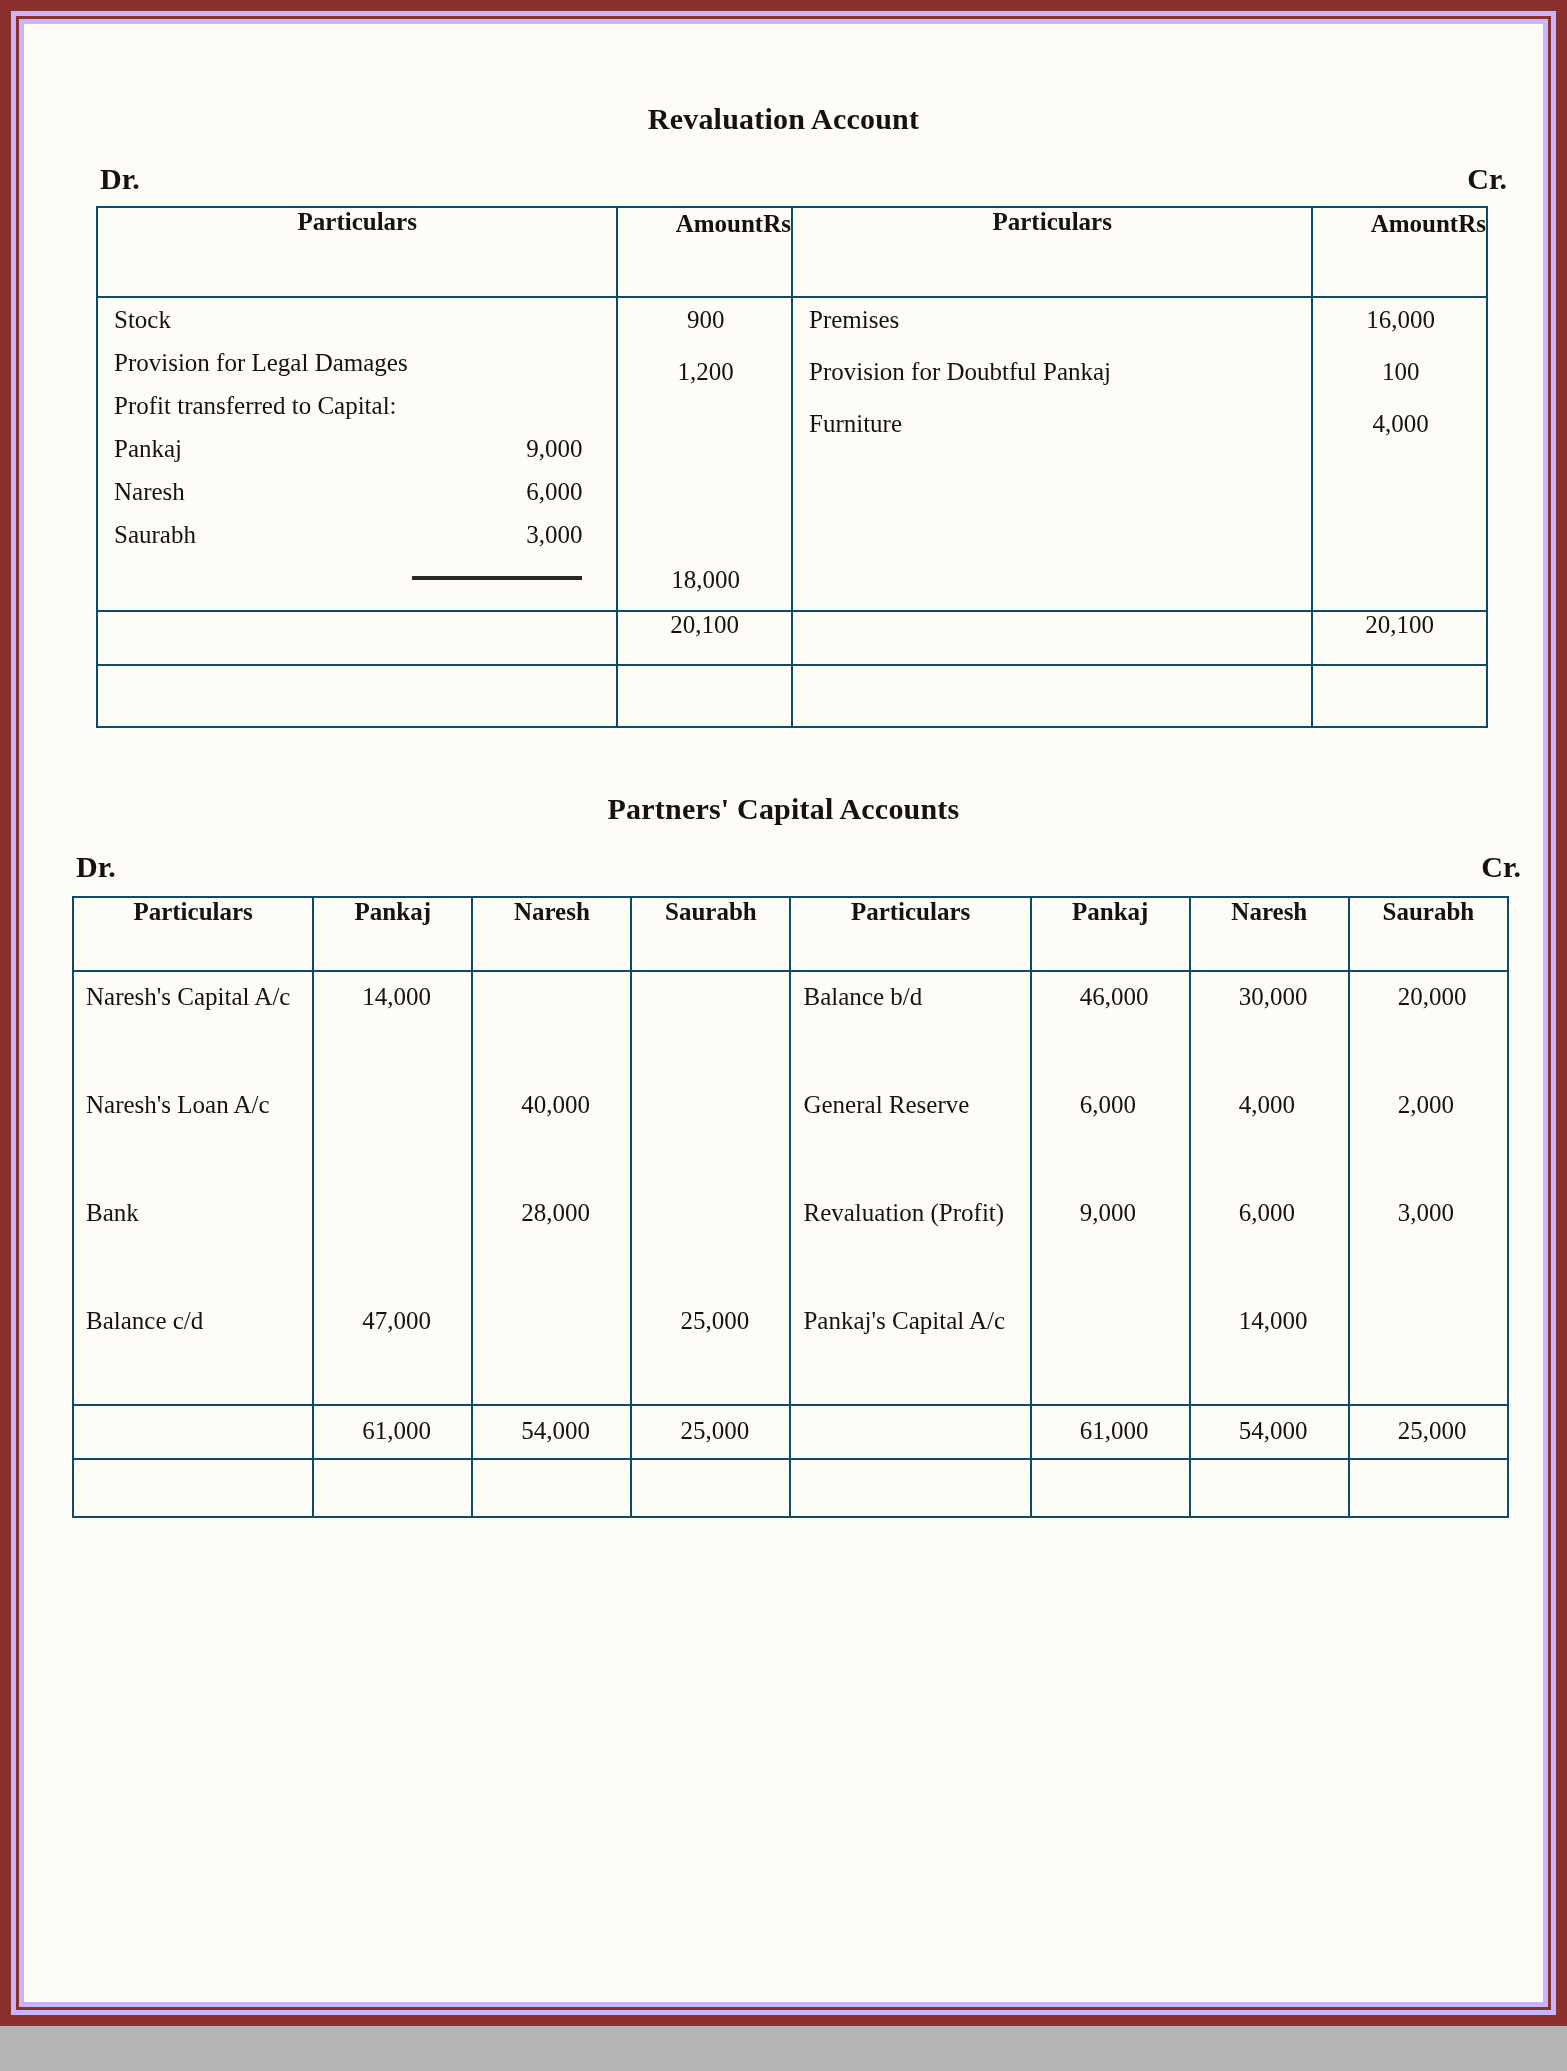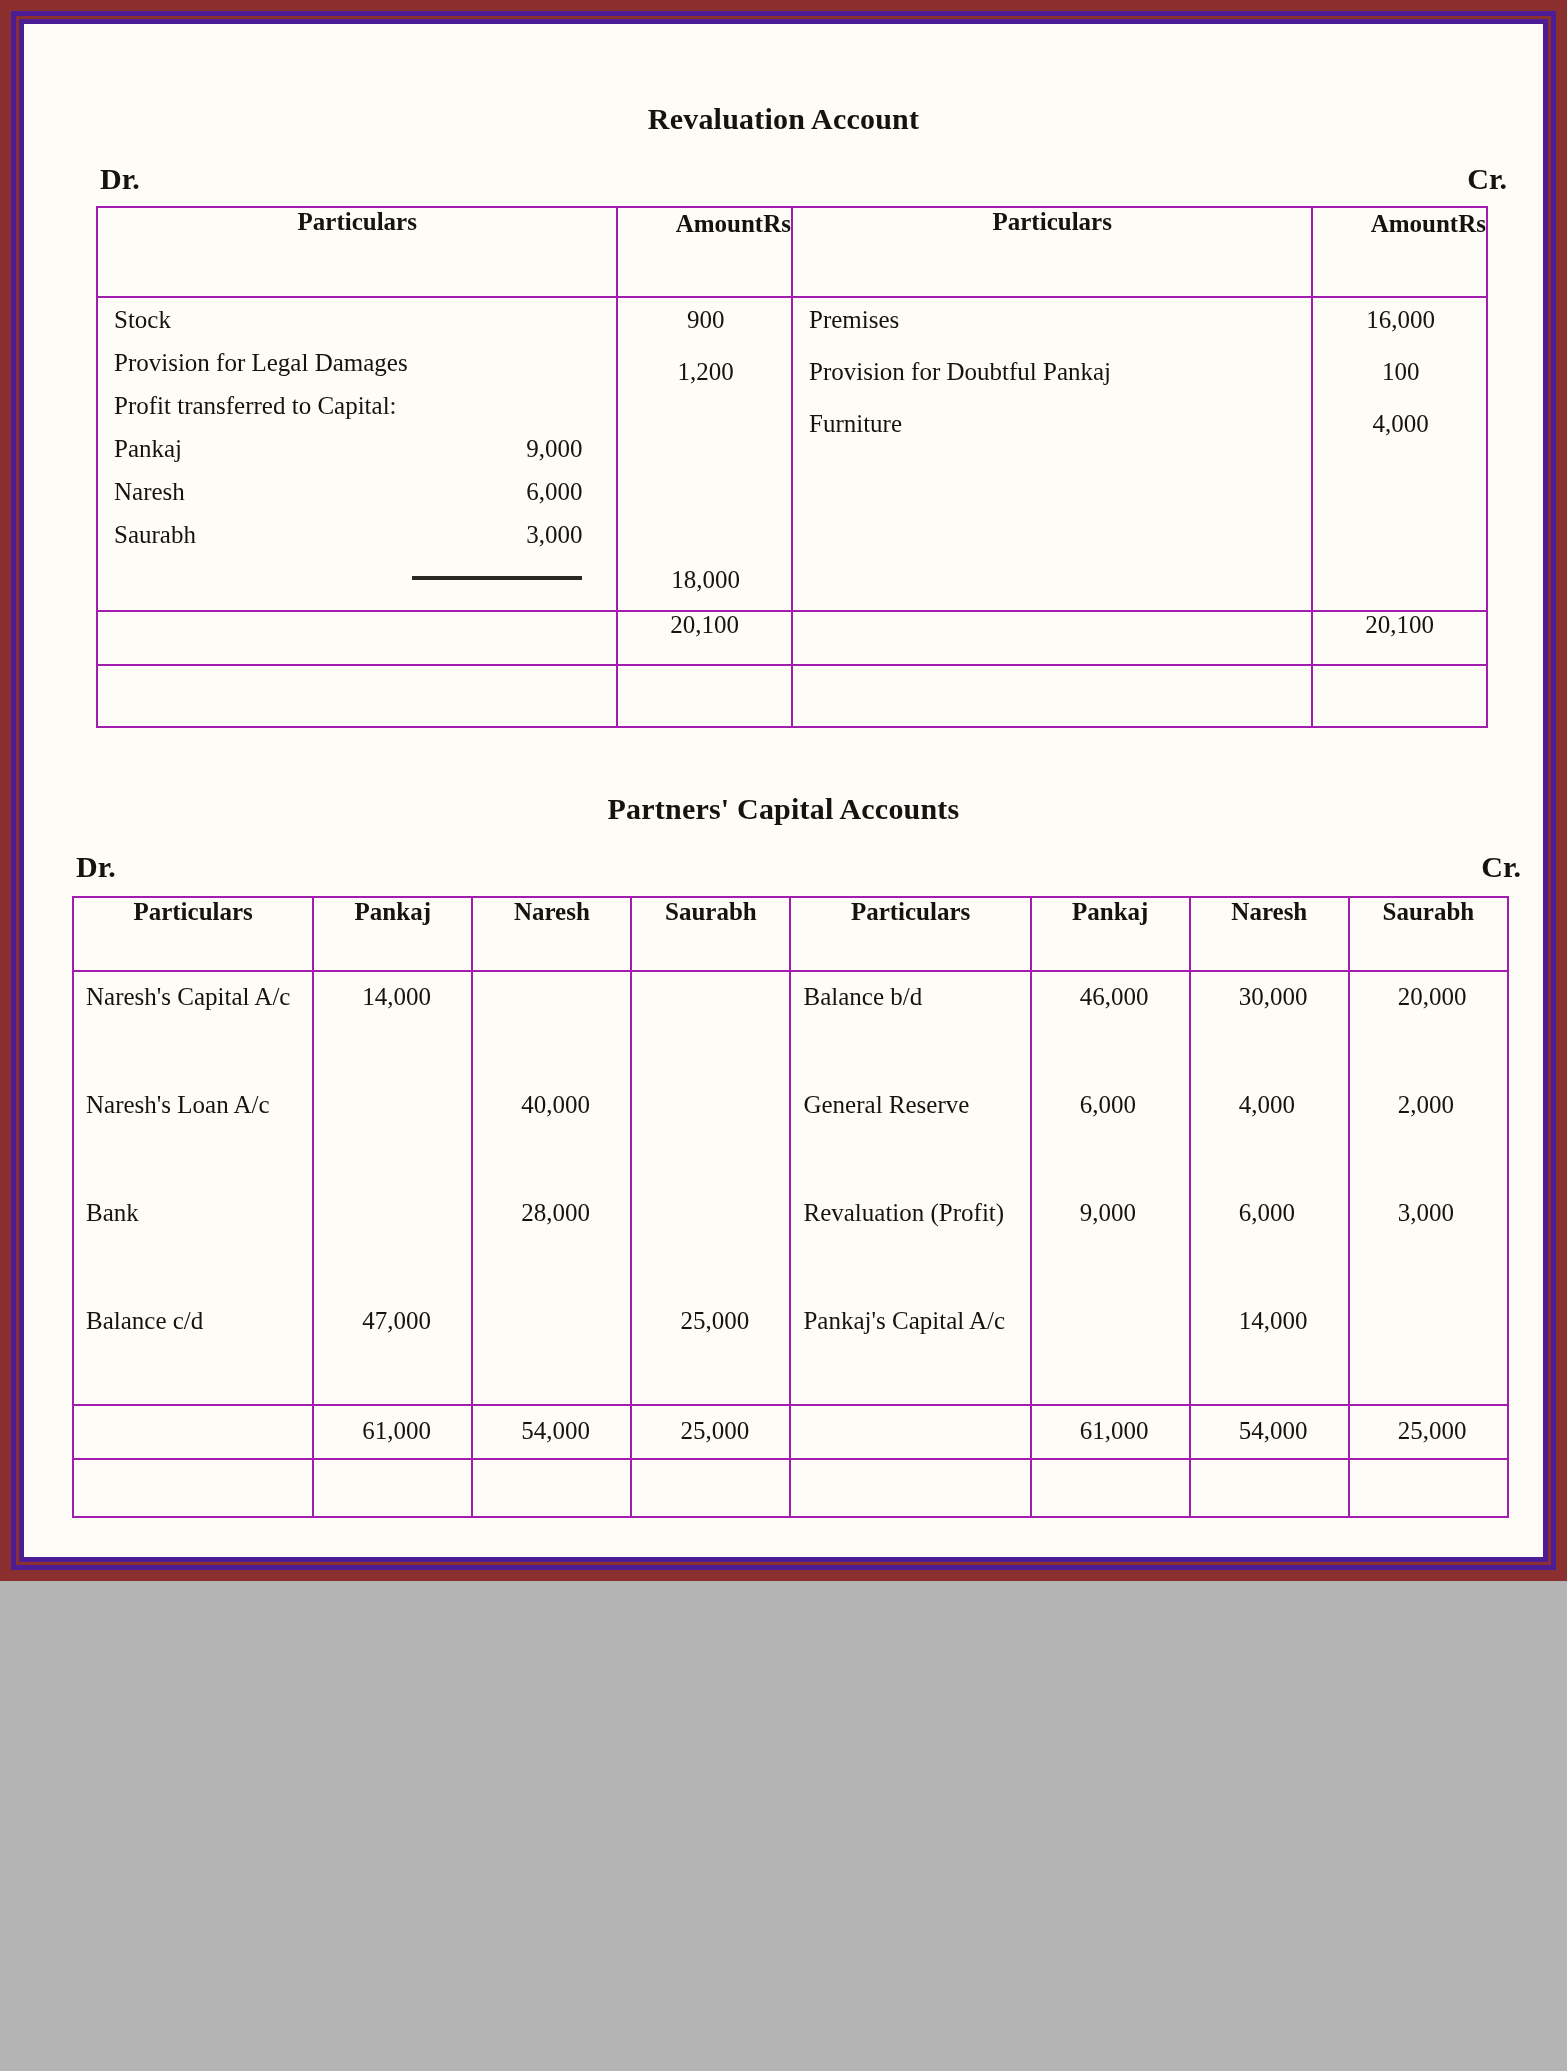--- a/index.html
+++ b/index.html
@@ -7,22 +7,22 @@
     margin: 0;
     padding: 0;
     background: #b4b4b4;
   }
   body {
     font-family: "Liberation Serif", "DejaVu Serif", serif;
   }
   .page {
     position: relative;
     width: 1567px;
-    height: 1581px;
-    background: #4c1d95;
+    height: 2026px;
+    background: #c4b5fd;
     box-sizing: border-box;
     overflow: hidden;
   }
   
   .frame-outer {
     position: absolute;
     left: 0; top: 0; right: 0; bottom: 0;
     border: 11px solid #8c2f2f;
     box-sizing: border-box;
     pointer-events: none;
@@ -60,21 +60,21 @@
   }
   .drcr-1 { margin: 26px 36px 0 76px; }
   .drcr-2 { margin: 24px 22px 0 52px; }
 
   table.ledger {
     border-collapse: collapse;
     table-layout: fixed;
     color: #16120f;
   }
   table.ledger td, table.ledger th {
-    border: 2px solid #a21caf;
+    border: 2px solid #0c4a6e;
     vertical-align: top;
     padding: 0;
   }
 
   
   .rev-wrap { margin: 10px 0 0 72px; }
   table.rev { width: 1392px; }
   .rev .c-part  { width: 492px; }
   .rev .c-amt   { width: 165px; }
 

